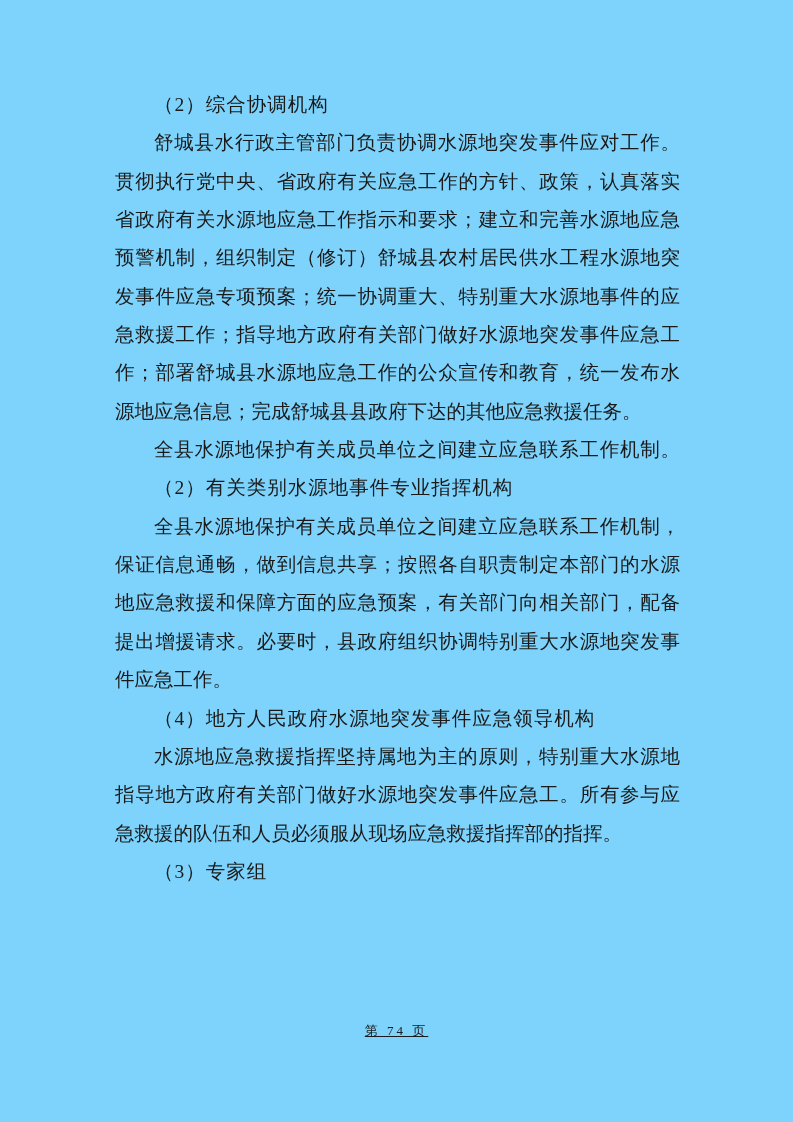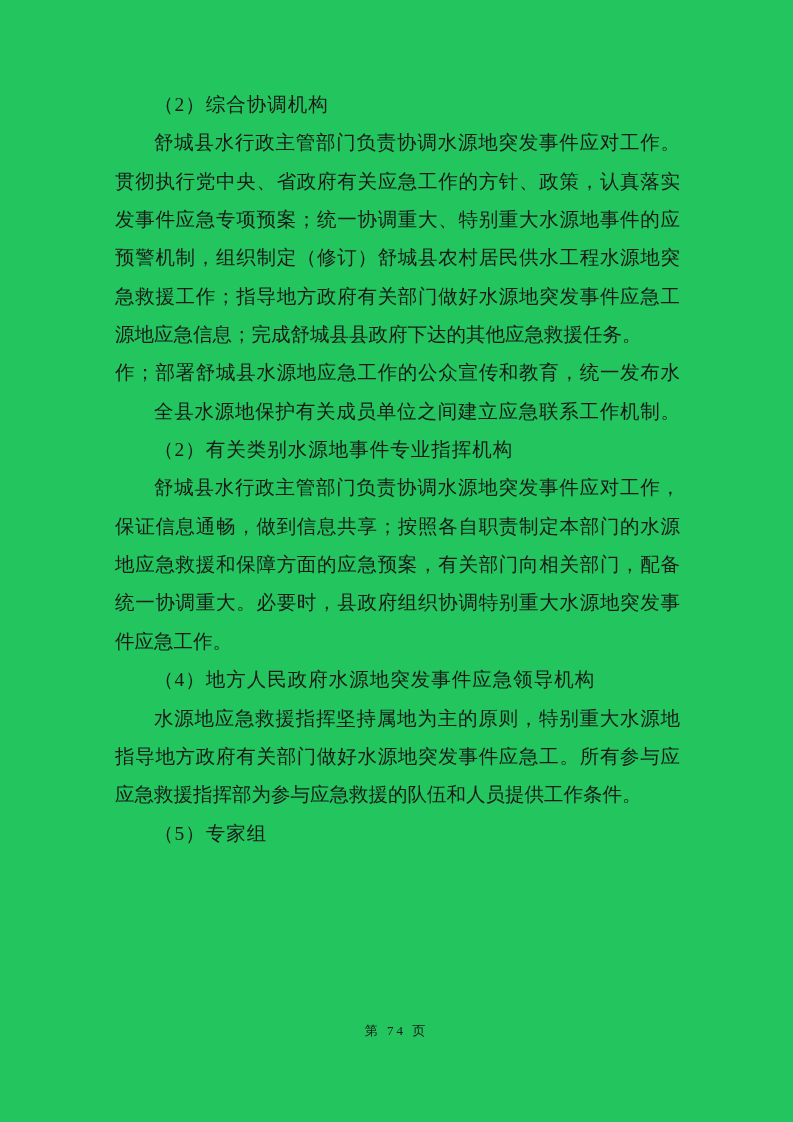--- a/index.html
+++ b/index.html
@@ -1,21 +1,21 @@
 <!DOCTYPE html>
 <html><head>
 <meta charset="utf-8">
 <style>
   html, body { margin: 0; padding: 0; background: #e8e8e8; }
   .page {
     position: relative;
     width: 793px;
     height: 1122px;
     margin: 0 auto;
-    background: #22c55e;
+    background: #7dd3fc;
     overflow: hidden;
     font-family: "Liberation Serif", "DejaVu Serif", serif;
     color: #1a1a1a;
   }
   .doc-body {
     position: absolute;
     left: 115px;
     top: 86px;
     width: 565px;
     font-size: 19.5px;
@@ -35,60 +35,62 @@
   .line.heading-line { letter-spacing: 1px; }
   .footer {
     position: absolute;
     left: 0;
     top: 1022px;
     width: 100%;
     text-align: center;
     font-size: 13px;
     letter-spacing: 3px;
     color: #1a1a1a;
+    text-decoration: underline;
   }
 </style>
 </head>
 <body>
 
 <div class="page">
   <div class="doc-body" id="doc-body">
       <div class="paragraph">
         <div class="line indent heading-line">（2）综合协调机构</div>
       </div>
       <div class="paragraph">
         <div class="line fill indent">舒城县水行政主管部门负责协调水源地突发事件应对工作。</div>
         <div class="line fill">贯彻执行党中央、省政府有关应急工作的方针、政策，认真落实</div>
+        <div class="line fill">省政府有关水源地应急工作指示和要求；建立和完善水源地应急</div>
+        <div class="line fill">预警机制，组织制定（修订）舒城县农村居民供水工程水源地突</div>
         <div class="line fill">发事件应急专项预案；统一协调重大、特别重大水源地事件的应</div>
-        <div class="line fill">预警机制，组织制定（修订）舒城县农村居民供水工程水源地突</div>
         <div class="line fill">急救援工作；指导地方政府有关部门做好水源地突发事件应急工</div>
+        <div class="line fill">作；部署舒城县水源地应急工作的公众宣传和教育，统一发布水</div>
         <div class="line">源地应急信息；完成舒城县县政府下达的其他应急救援任务。</div>
-        <div class="line fill">作；部署舒城县水源地应急工作的公众宣传和教育，统一发布水</div>
       </div>
       <div class="paragraph">
         <div class="line fill indent">全县水源地保护有关成员单位之间建立应急联系工作机制。</div>
       </div>
       <div class="paragraph">
         <div class="line indent heading-line">（2）有关类别水源地事件专业指挥机构</div>
       </div>
       <div class="paragraph">
-        <div class="line fill indent">舒城县水行政主管部门负责协调水源地突发事件应对工作，</div>
+        <div class="line fill indent">全县水源地保护有关成员单位之间建立应急联系工作机制，</div>
         <div class="line fill">保证信息通畅，做到信息共享；按照各自职责制定本部门的水源</div>
         <div class="line fill">地应急救援和保障方面的应急预案，有关部门向相关部门，配备水</div>
-        <div class="line fill">统一协调重大。必要时，县政府组织协调特别重大水源地突发事</div>
+        <div class="line fill">提出增援请求。必要时，县政府组织协调特别重大水源地突发事</div>
         <div class="line">件应急工作。</div>
       </div>
       <div class="paragraph">
         <div class="line indent heading-line">（4）地方人民政府水源地突发事件应急领导机构</div>
       </div>
       <div class="paragraph">
         <div class="line fill indent">水源地应急救援指挥坚持属地为主的原则，特别重大水源地</div>
         <div class="line fill">指导地方政府有关部门做好水源地突发事件应急工。所有参与应</div>
-        <div class="line">应急救援指挥部为参与应急救援的队伍和人员提供工作条件。</div>
+        <div class="line">急救援的队伍和人员必须服从现场应急救援指挥部的指挥。</div>
       </div>
       <div class="paragraph">
-        <div class="line indent heading-line">（5）专家组</div>
+        <div class="line indent heading-line">（3）专家组</div>
       </div>
     </div>
   <div class="footer">
     <span>第 74 页</span>
   </div>
 </div>
 
 </body></html>

